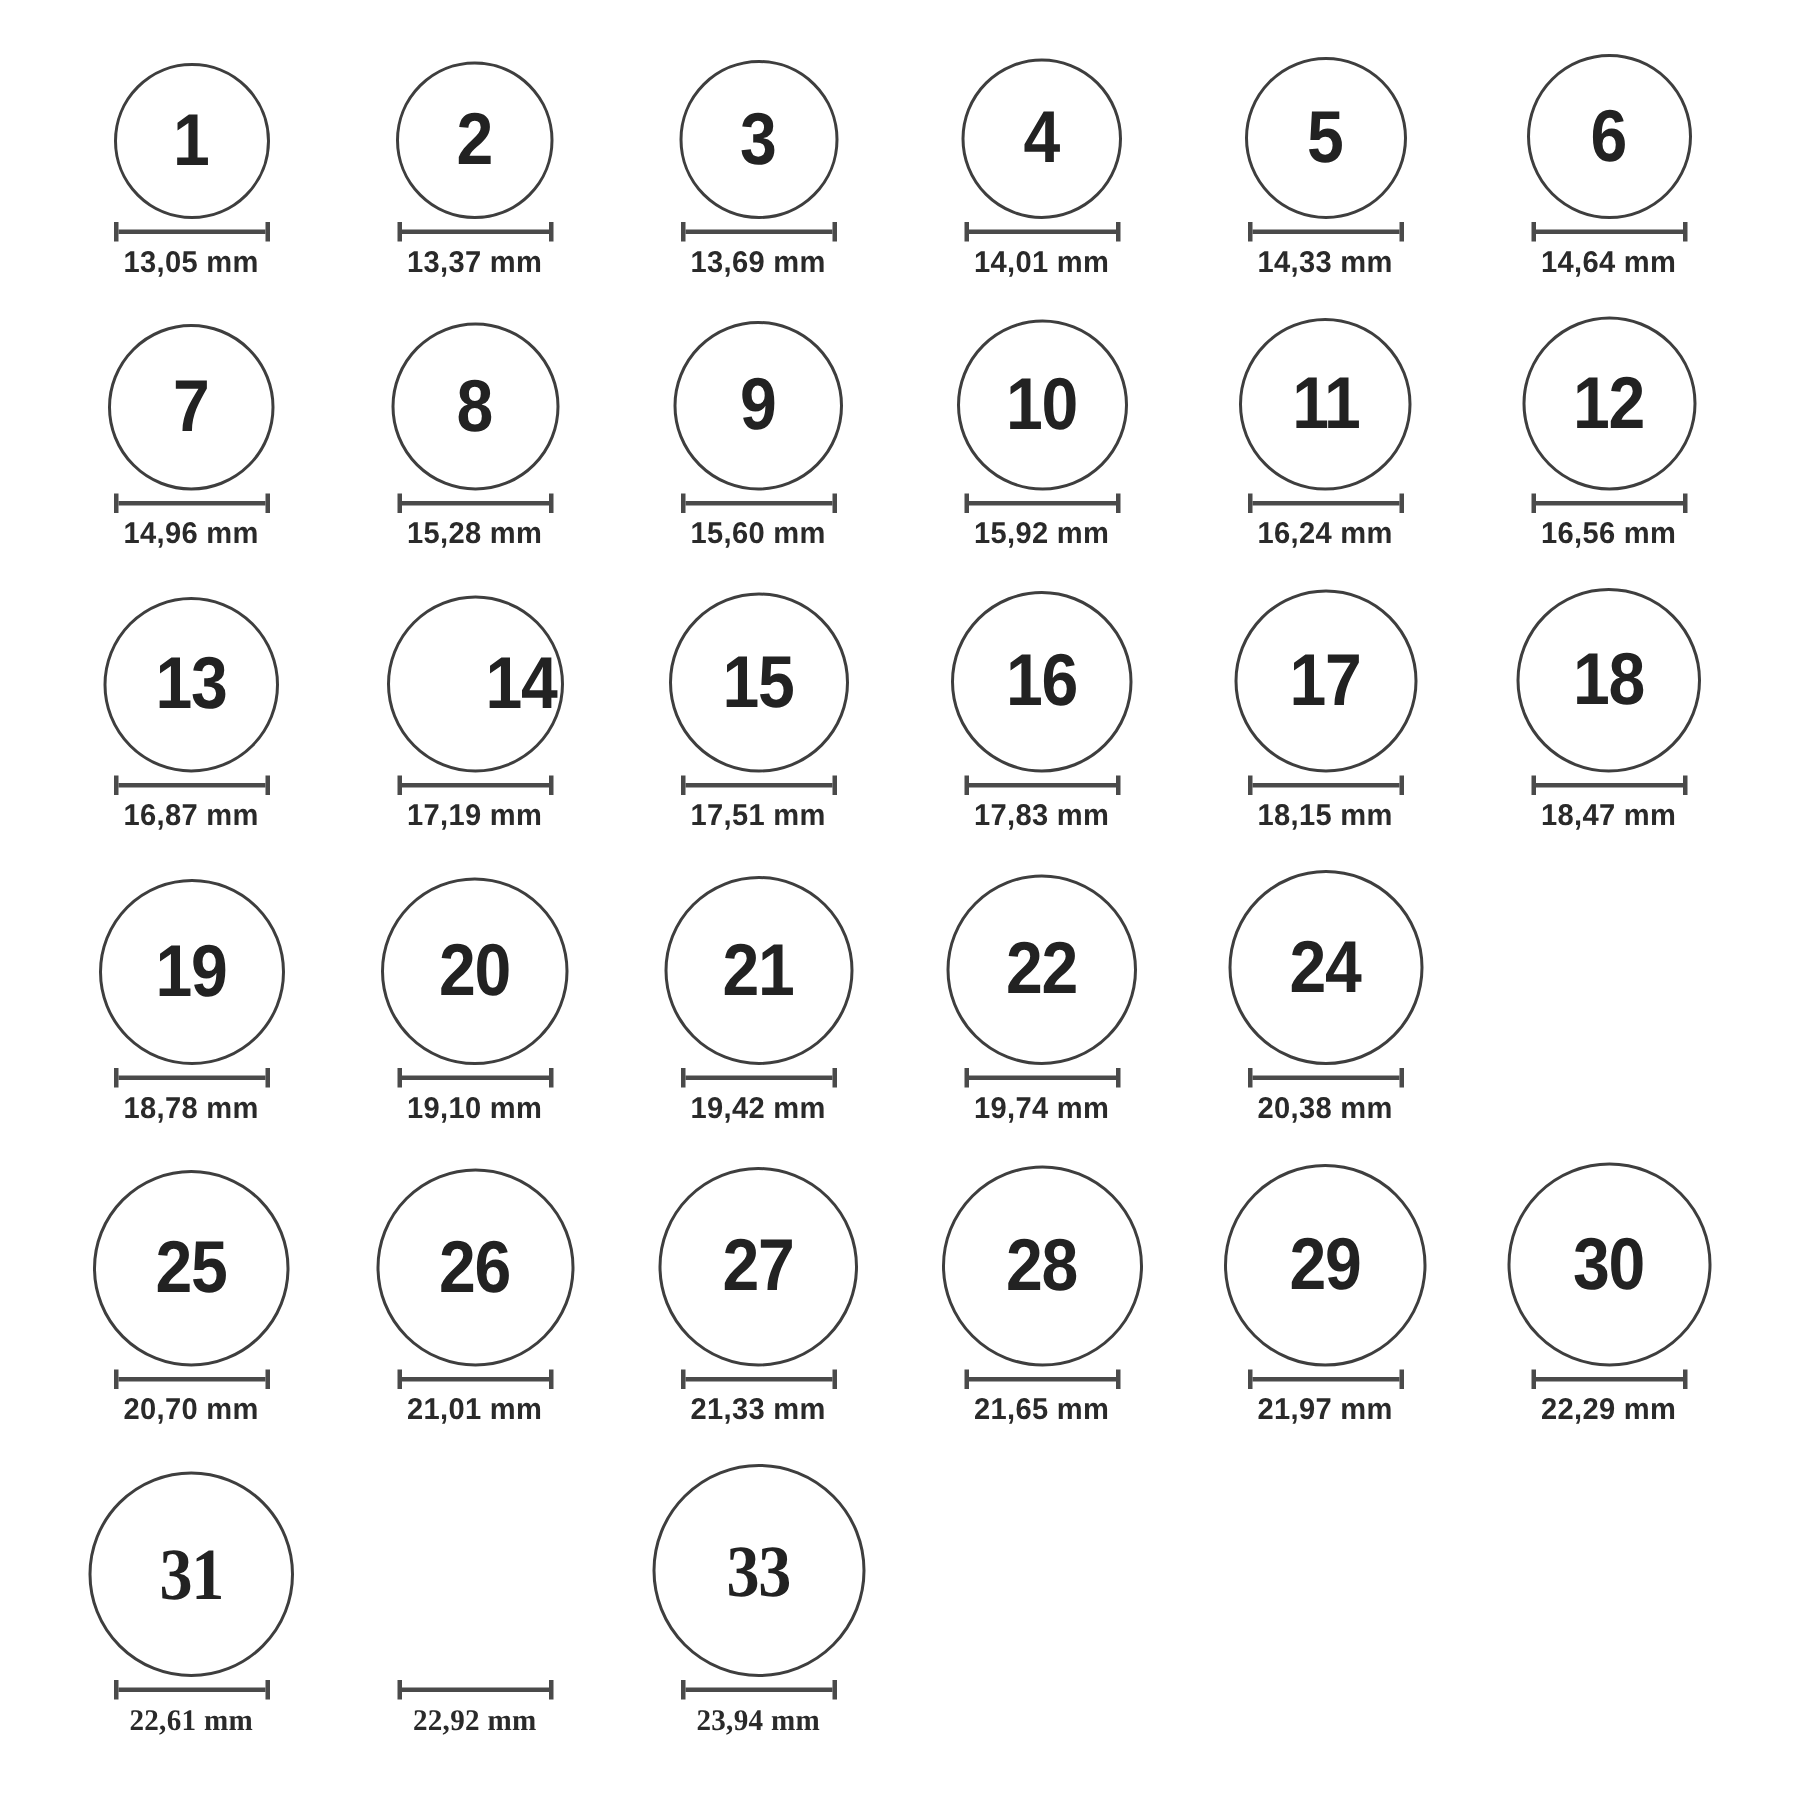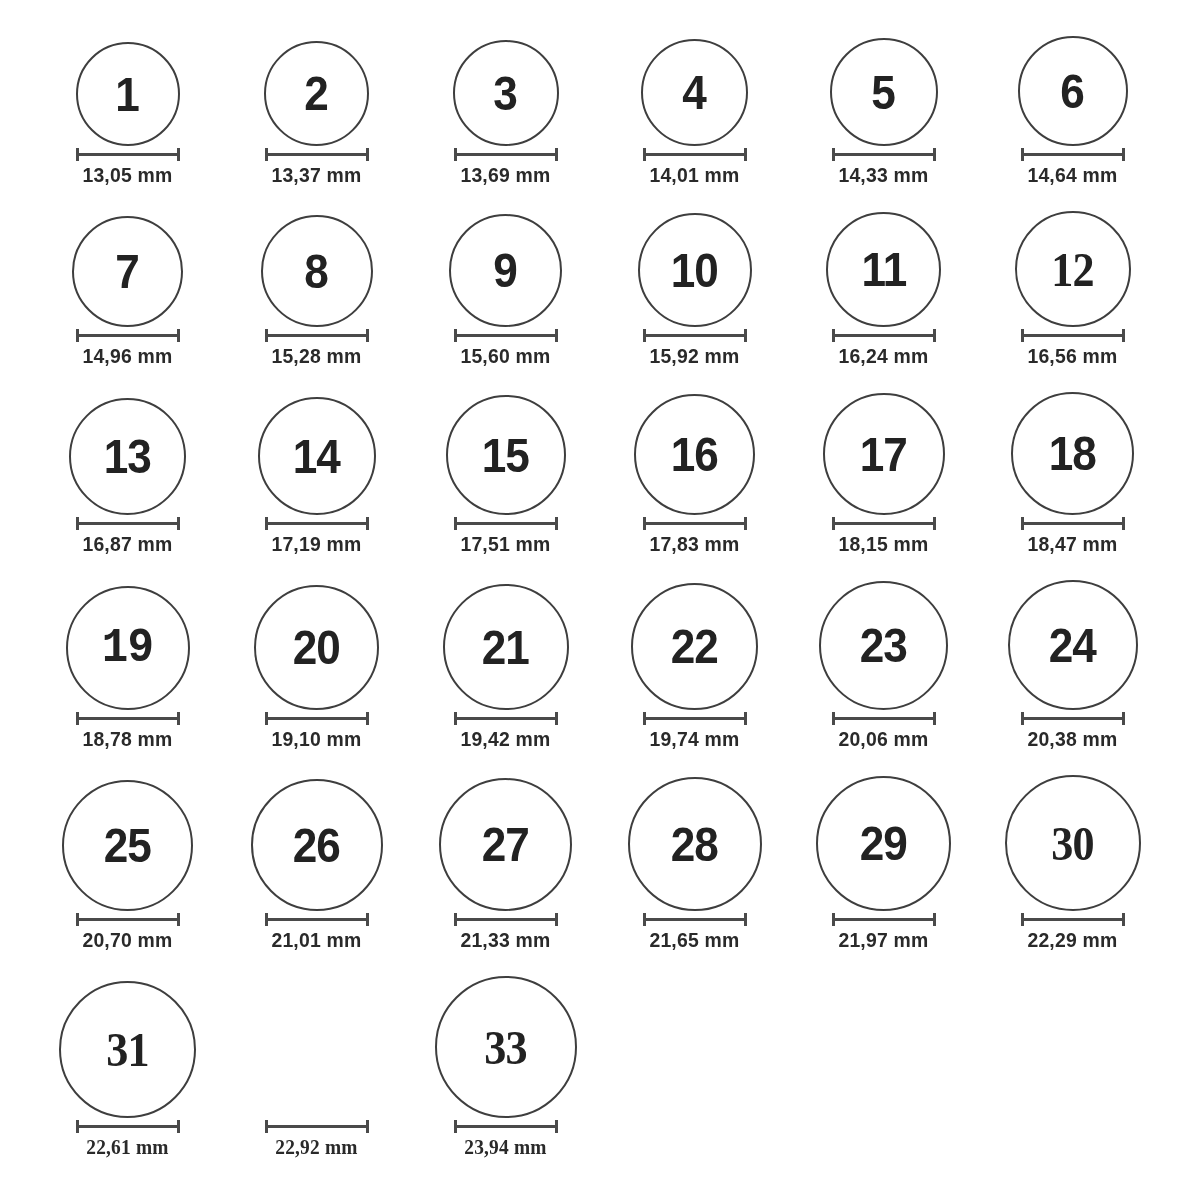--- a/index.html
+++ b/index.html
@@ -156,37 +156,37 @@
     <div class="label">15,92 mm</div>
   </div>
         <div class="cell">
     <div class="circle" style="width: 115px; height: 115px;">
       <span class="num">11</span>
     </div>
     <div class="dim-line"></div>
     <div class="label">16,24 mm</div>
   </div>
         <div class="cell">
-    <div class="circle" style="width: 116px; height: 116px; font-family: Liberation Serif, serif;">
+    <div class="circle" style="width: 116px; height: 116px;">
       <span class="num">12</span>
     </div>
     <div class="dim-line"></div>
     <div class="label">16,56 mm</div>
   </div>
       </div>
       <div class="row">
         <div class="cell">
     <div class="circle" style="width: 117px; height: 117px; text-align: center;">
       <span class="num">13</span>
     </div>
     <div class="dim-line"></div>
     <div class="label">16,87 mm</div>
   </div>
         <div class="cell">
-    <div class="circle" style="width: 118px; height: 118px;">
+    <div class="circle" style="width: 118px; height: 118px; justify-content: flex-end;">
       <span class="num">14</span>
     </div>
     <div class="dim-line"></div>
     <div class="label">17,19 mm</div>
   </div>
         <div class="cell">
     <div class="circle" style="width: 120px; height: 120px;">
       <span class="num">15</span>
     </div>
     <div class="dim-line"></div>
@@ -209,21 +209,21 @@
         <div class="cell">
     <div class="circle" style="width: 123px; height: 123px;">
       <span class="num">18</span>
     </div>
     <div class="dim-line"></div>
     <div class="label">18,47 mm</div>
   </div>
       </div>
       <div class="row">
         <div class="cell">
-    <div class="circle" style="width: 124px; height: 124px; font-family: Liberation Mono, monospace;">
+    <div class="circle" style="width: 124px; height: 124px;">
       <span class="num">19</span>
     </div>
     <div class="dim-line"></div>
     <div class="label">18,78 mm</div>
   </div>
         <div class="cell">
     <div class="circle" style="width: 125px; height: 125px;">
       <span class="num">20</span>
     </div>
     <div class="dim-line"></div>
@@ -237,27 +237,20 @@
     <div class="label">19,42 mm</div>
   </div>
         <div class="cell">
     <div class="circle" style="width: 127px; height: 127px;">
       <span class="num">22</span>
     </div>
     <div class="dim-line"></div>
     <div class="label">19,74 mm</div>
   </div>
         <div class="cell">
-    <div class="circle" style="width: 129px; height: 129px;">
-      <span class="num">23</span>
-    </div>
-    <div class="dim-line"></div>
-    <div class="label">20,06 mm</div>
-  </div>
-        <div class="cell">
     <div class="circle" style="width: 130px; height: 130px;">
       <span class="num">24</span>
     </div>
     <div class="dim-line"></div>
     <div class="label">20,38 mm</div>
   </div>
       </div>
       <div class="row">
         <div class="cell">
     <div class="circle" style="width: 131px; height: 131px; text-align: center;">
@@ -288,21 +281,21 @@
     <div class="label">21,65 mm</div>
   </div>
         <div class="cell">
     <div class="circle" style="width: 135px; height: 135px;">
       <span class="num">29</span>
     </div>
     <div class="dim-line"></div>
     <div class="label">21,97 mm</div>
   </div>
         <div class="cell">
-    <div class="circle" style="width: 136px; height: 136px; font-family: Liberation Serif, serif;">
+    <div class="circle" style="width: 136px; height: 136px;">
       <span class="num">30</span>
     </div>
     <div class="dim-line"></div>
     <div class="label">22,29 mm</div>
   </div>
       </div>
       <div class="row">
         <div class="cell">
     <div class="circle" style="width: 137px; height: 137px;">
       <span class="num">31</span>

